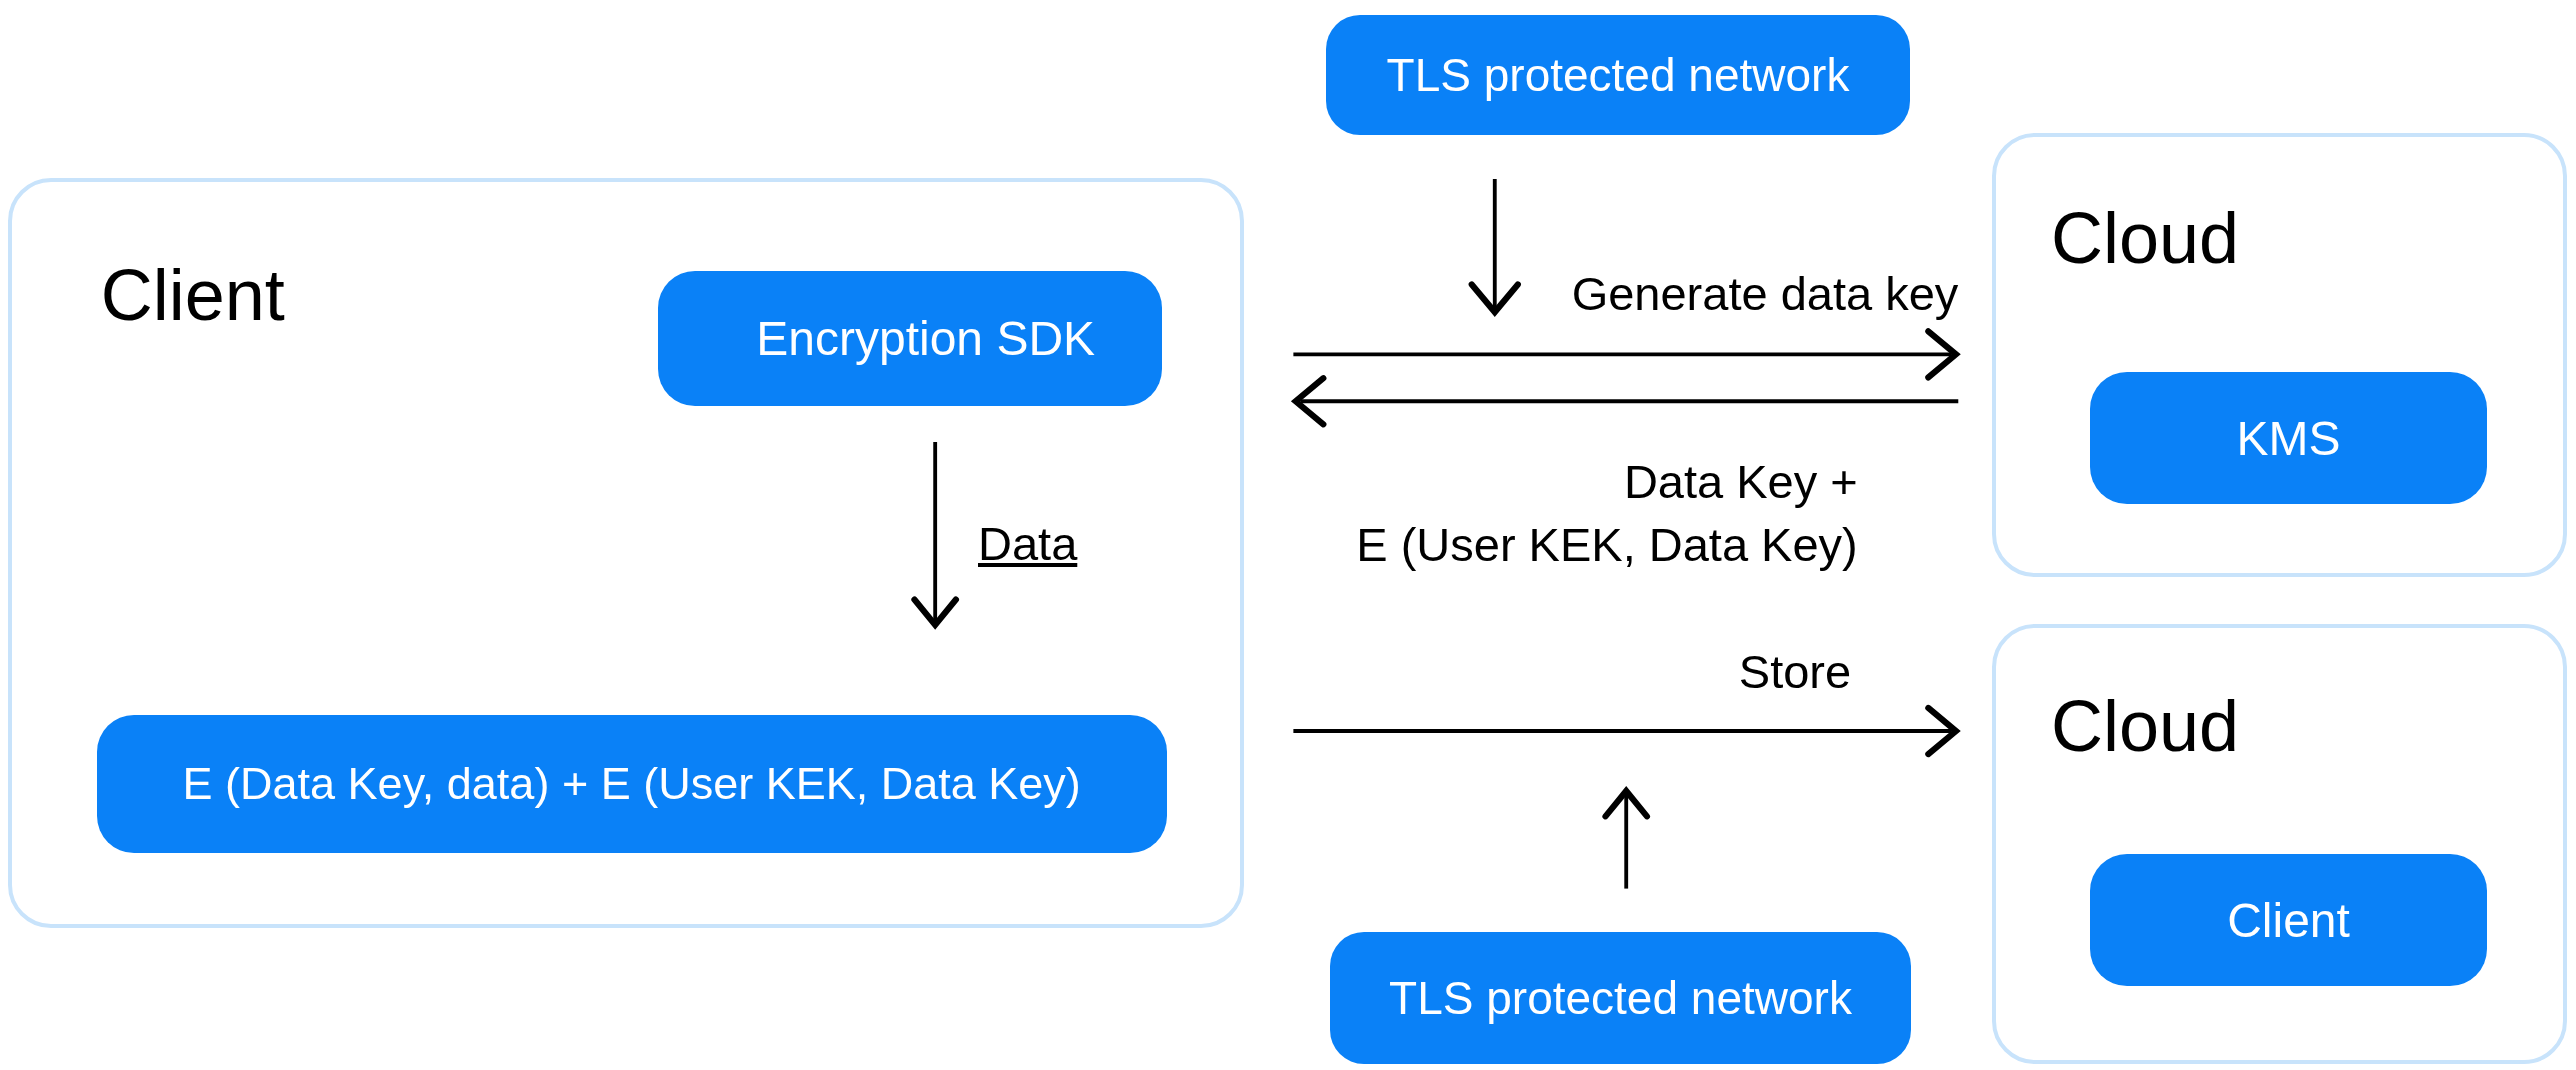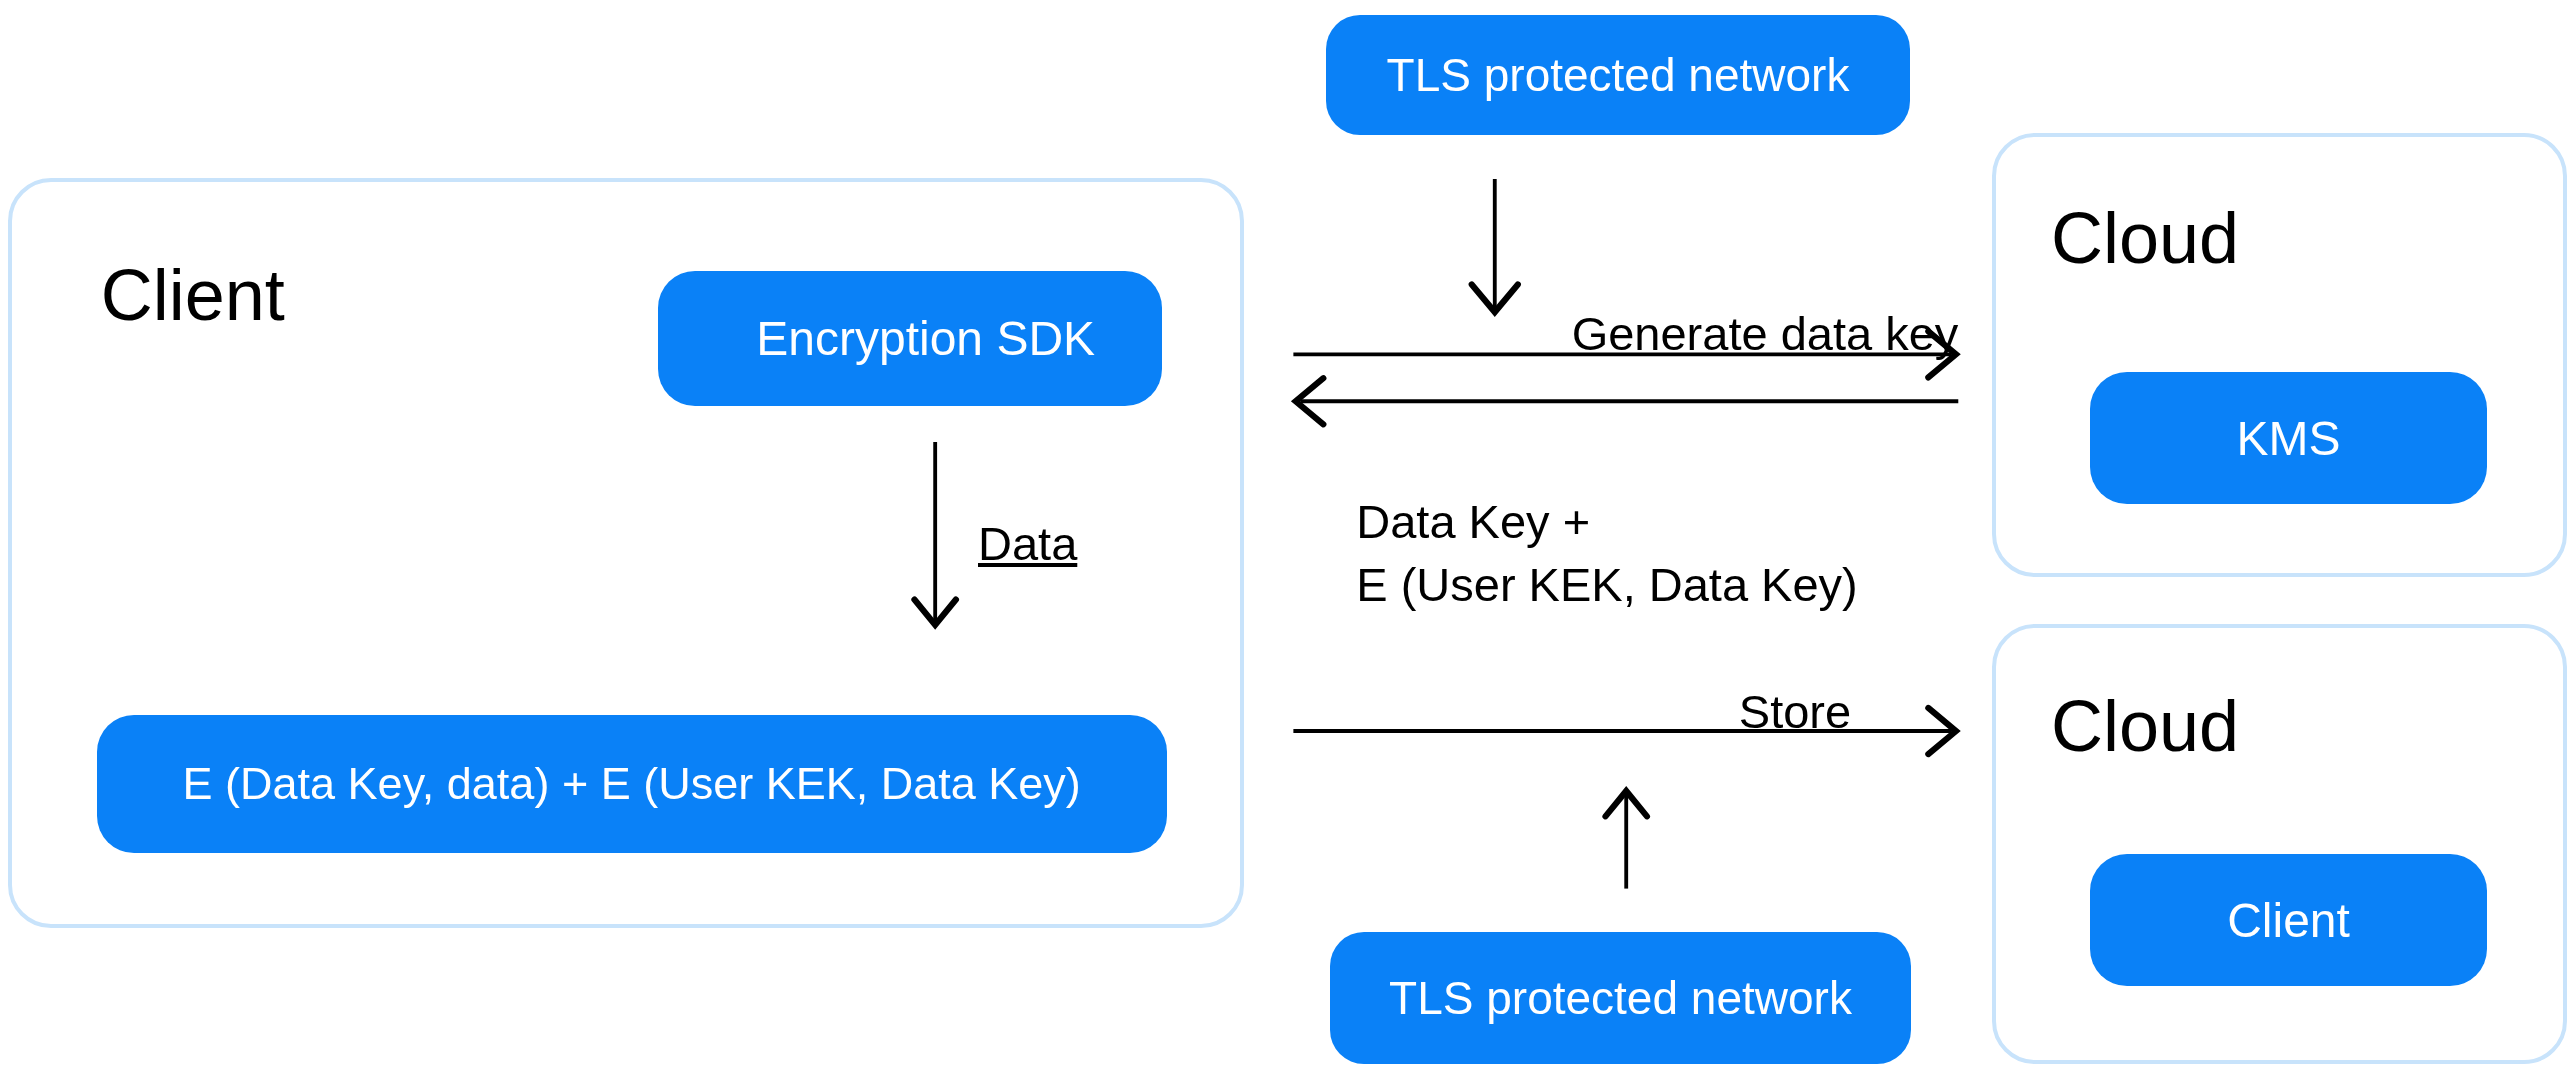--- a/index.html
+++ b/index.html
@@ -24,21 +24,21 @@
     border:4.6px solid var(--container-border);
     border-radius:43px;
   }
   .pill{
     position:absolute;background:var(--accent-blue);color:var(--pill-text);
     display:flex;align-items:center;justify-content:center;
     text-align:center;white-space:nowrap;
   }
   .title{position:absolute;font-size:72px;line-height:1;color:var(--label-text);}
   .edge-label{position:absolute;font-size:47px;line-height:1.1;color:var(--label-text);white-space:nowrap;z-index:6;}
-  .centered{transform:translateX(-50%);text-align:left;margin-top:40px;}
+  .centered{transform:translateX(-50%);text-align:right;}
 
   .tls-top{left:1326px;top:15.4px;width:584px;height:120px;border-radius:34px;font-size:46px;}
   .tls-bottom{left:1330px;top:932px;width:581px;height:132px;border-radius:34px;font-size:46px;}
 
   .client-container{left:7.7px;top:178px;width:1236px;height:750px;}
   .client-title{left:89px;top:77px;}
   .sdk-pill{left:646px;top:89px;width:504px;height:135px;border-radius:37px;font-size:48px;padding-left:32px;}
   .e-pill{left:85px;top:533px;width:1070px;height:138px;border-radius:37px;font-size:45px;}
 
   .kms-container{left:1992px;top:133px;width:575px;height:444px;}

